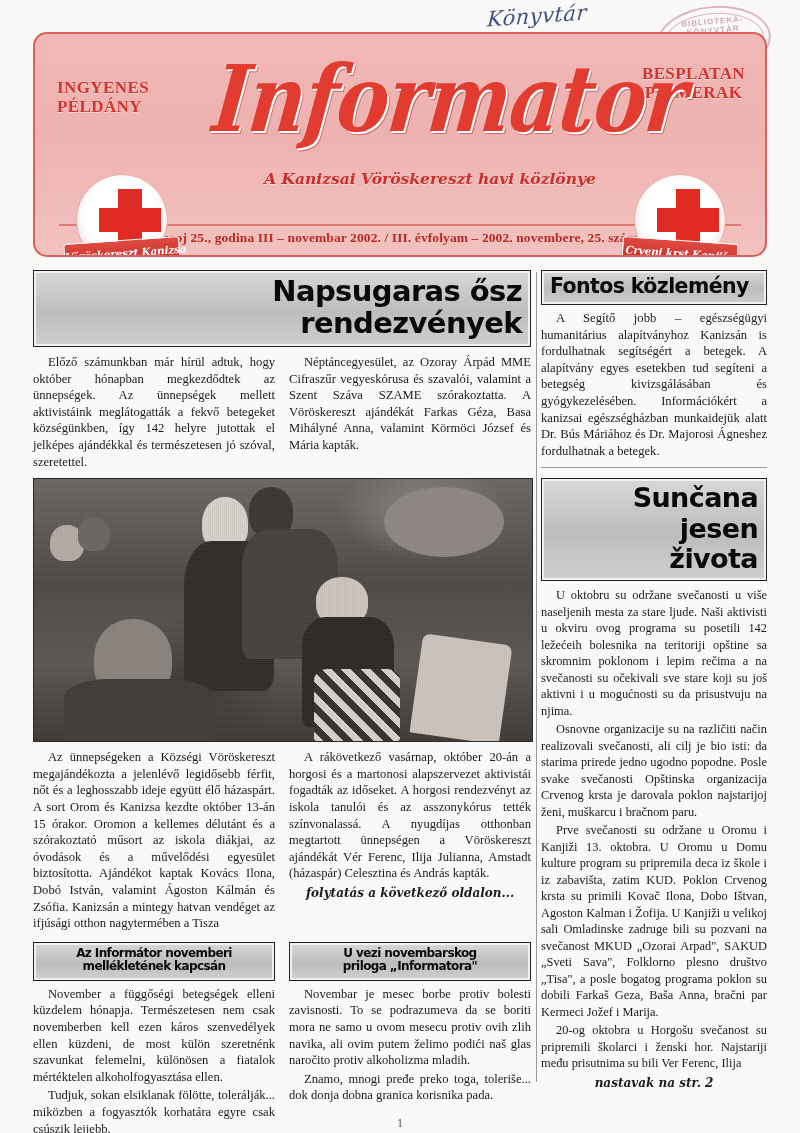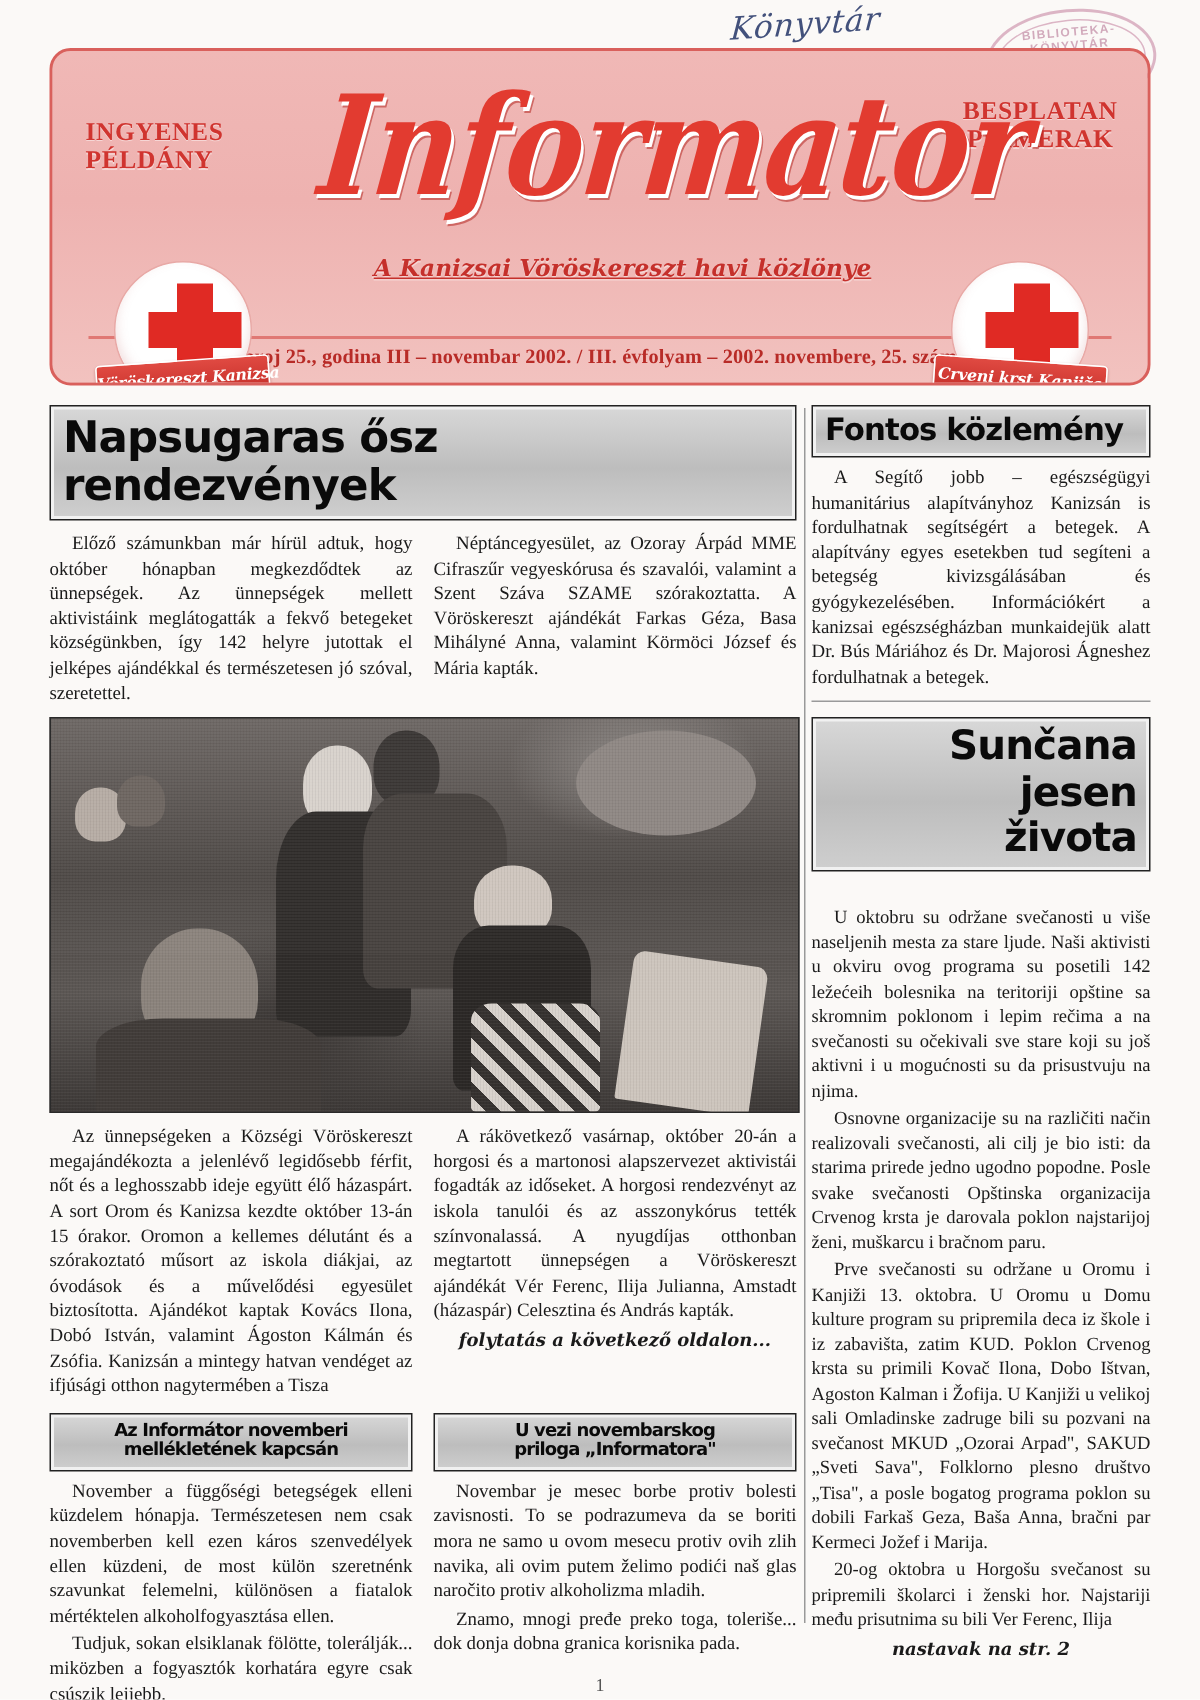--- a/index.html
+++ b/index.html
@@ -84,29 +84,28 @@
     line-height:118px;
     text-align:center;
     letter-spacing:-1px;
     text-shadow:2px 2px 0 #ffffff, 3px 3px 0 rgba(180,40,35,.55);
     transform:skewX(-6deg) scaleY(1.18);
     transform-origin:center;
     white-space:nowrap;
   }
 
   .subtitle{
-    position:absolute;left:165px;top:133px;width:430px;
+    position:absolute;left:180px;top:133px;width:430px;
     text-align:center;
     font-family:"DejaVu Serif", serif;
     font-style:italic;font-weight:bold;
     font-size:15.5px;
     color:#c5302b;
     line-height:1.55;
     text-shadow:0 1px 0 rgba(255,255,255,.4);
-    text-decoration:underline;
   }
   .issueline{
     position:absolute;left:0;right:0;top:196px;
     text-align:center;
     font-family:"Liberation Serif", serif;
     font-weight:bold;
     font-size:13.5px;
     color:#b82b27;
     letter-spacing:.1px;
   }
@@ -172,21 +171,21 @@
     box-shadow:inset 0 0 0 2px #f1f1f1;
   }
   .hbox h1,.hbox h2{
     margin:0;
     font-family:"DejaVu Sans", sans-serif;
     font-weight:bold;
     color:#0a0a0a;
     letter-spacing:-.6px;
     line-height:1.12;
   }
-  .hl-main{font-size:29px;text-align:left;}
+  .hl-main{font-size:29px;text-align:right;}
   .hl-side{font-size:20.5px;}
   .hl-big{font-size:27px;text-align:right;}
   .hl-small{font-size:12px;text-align:center;}
 
   
   .body-txt{
     font-family:"Liberation Serif", serif;
     font-size:12.6px;
     line-height:1.32;
     text-align:justify;
@@ -370,21 +369,21 @@
         <p>A Segítő jobb – egészségügyi humanitárius alapítványhoz Kanizsán is fordulhatnak segítségért a betegek. A alapítvány egyes esetekben tud segíteni a betegség kivizsgálásában és gyógykezelésében. Információkért a kanizsai egészségházban munkaidejük alatt Dr. Bús Máriához és Dr. Majorosi Ágneshez fordulhatnak a betegek.</p>
       </div>
 
       <div class="sep-rule"></div>
 
       <div class="hbox" style="margin-top:10px;">
         <h2 class="hl-big">Sunčana jesen</h2>
         <h2 class="hl-big">života</h2>
       </div>
 
-      <div class="body-txt serb" style="margin-top:22px;">
+      <div class="body-txt serb" style="margin-top:6px;">
         <p>U oktobru su održane svečanosti u više naseljenih mesta za stare ljude. Naši aktivisti u okviru ovog programa su posetili 142 ležećeih bolesnika na teritoriji opštine sa skromnim poklonom i lepim rečima a na svečanosti su očekivali sve stare koji su još aktivni i u mogućnosti su da prisustvuju na njima.</p>
         <p>Osnovne organizacije su na različiti način realizovali svečanosti, ali cilj je bio isti: da starima prirede jedno ugodno popodne. Posle svake svečanosti Opštinska organizacija Crvenog krsta je darovala poklon najstarijoj ženi, muškarcu i bračnom paru.</p>
         <p>Prve svečanosti su održane u Oromu i Kanjiži 13. oktobra. U Oromu u Domu kulture program su pripremila deca iz škole i iz zabavišta, zatim KUD. Poklon Crvenog krsta su primili Kovač Ilona, Dobo Ištvan, Agoston Kalman i Žofija. U Kanjiži u velikoj sali Omladinske zadruge bili su pozvani na svečanost MKUD „Ozorai Arpad", SAKUD „Sveti Sava", Folklorno plesno društvo „Tisa", a posle bogatog programa poklon su dobili Farkaš Geza, Baša Anna, bračni par Kermeci Jožef i Marija.</p>
         <p>20-og oktobra u Horgošu svečanost su pripremili školarci i ženski hor. Najstariji među prisutnima su bili Ver Ferenc, Ilija</p>
         <div class="contin">nastavak na str. 2</div>
       </div>
     </div>
 
   </div>
 

